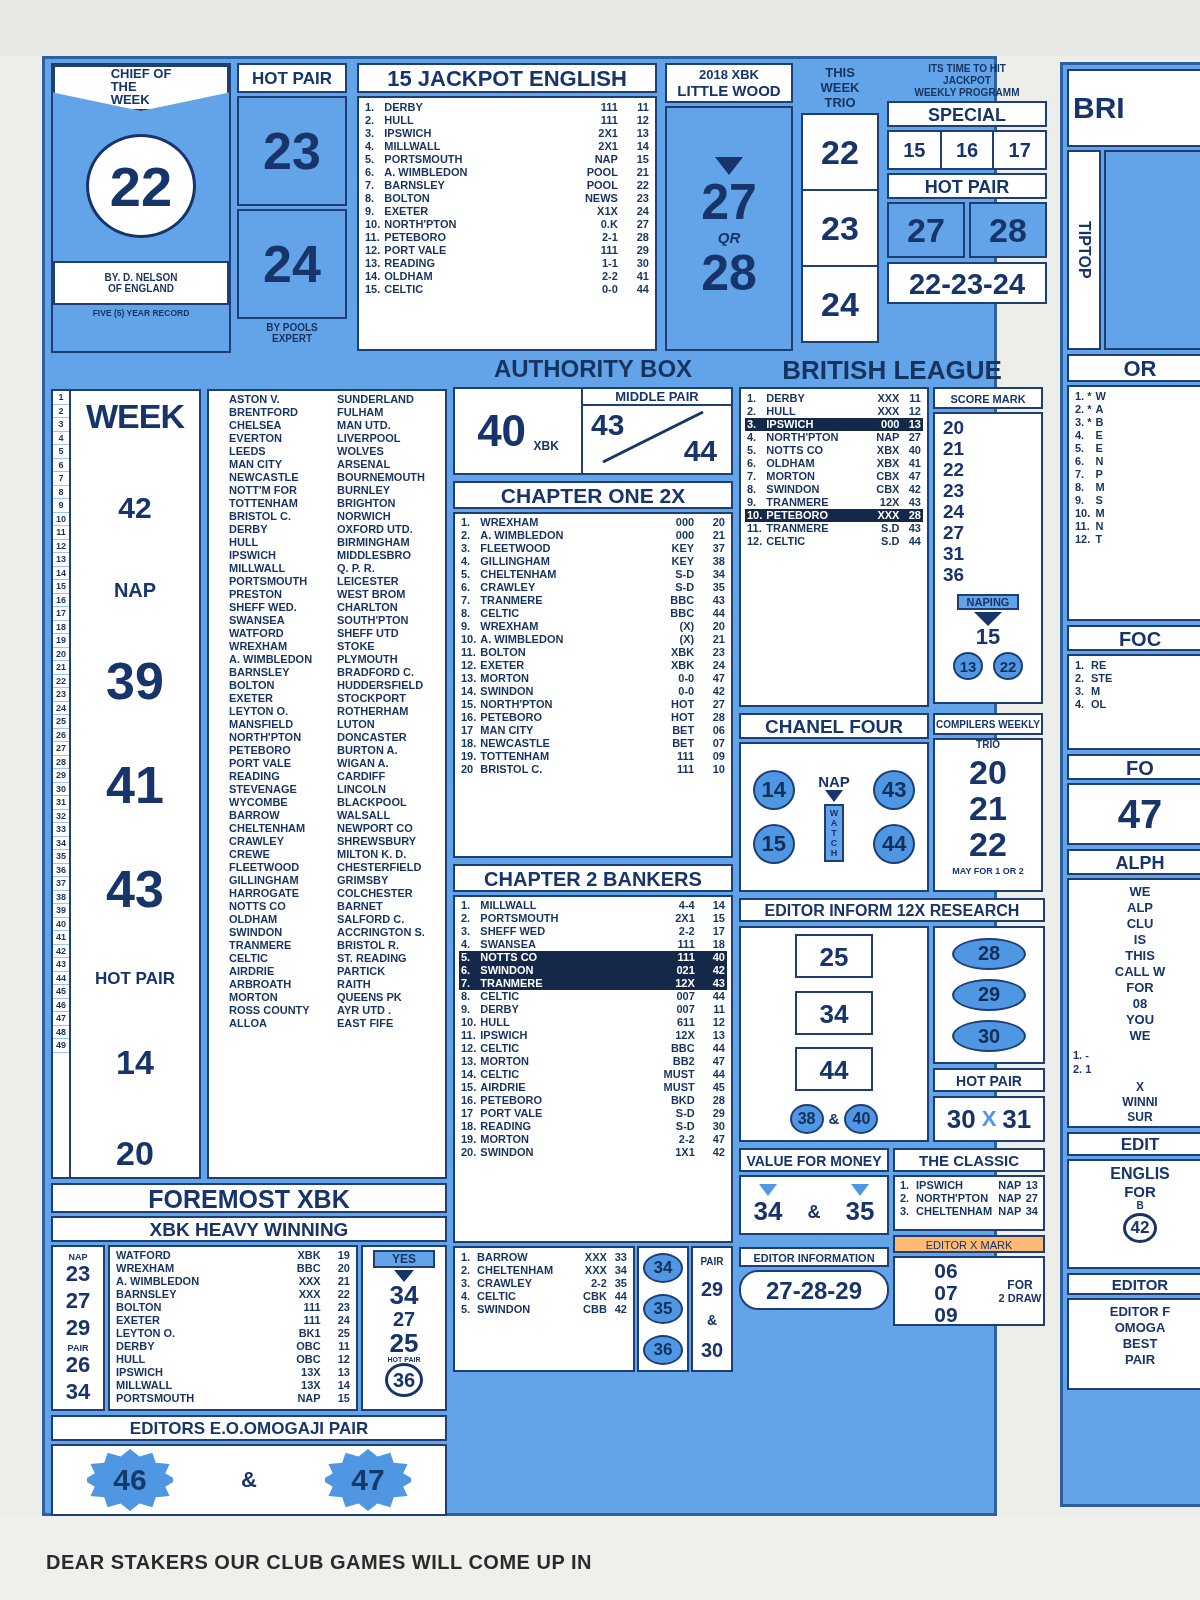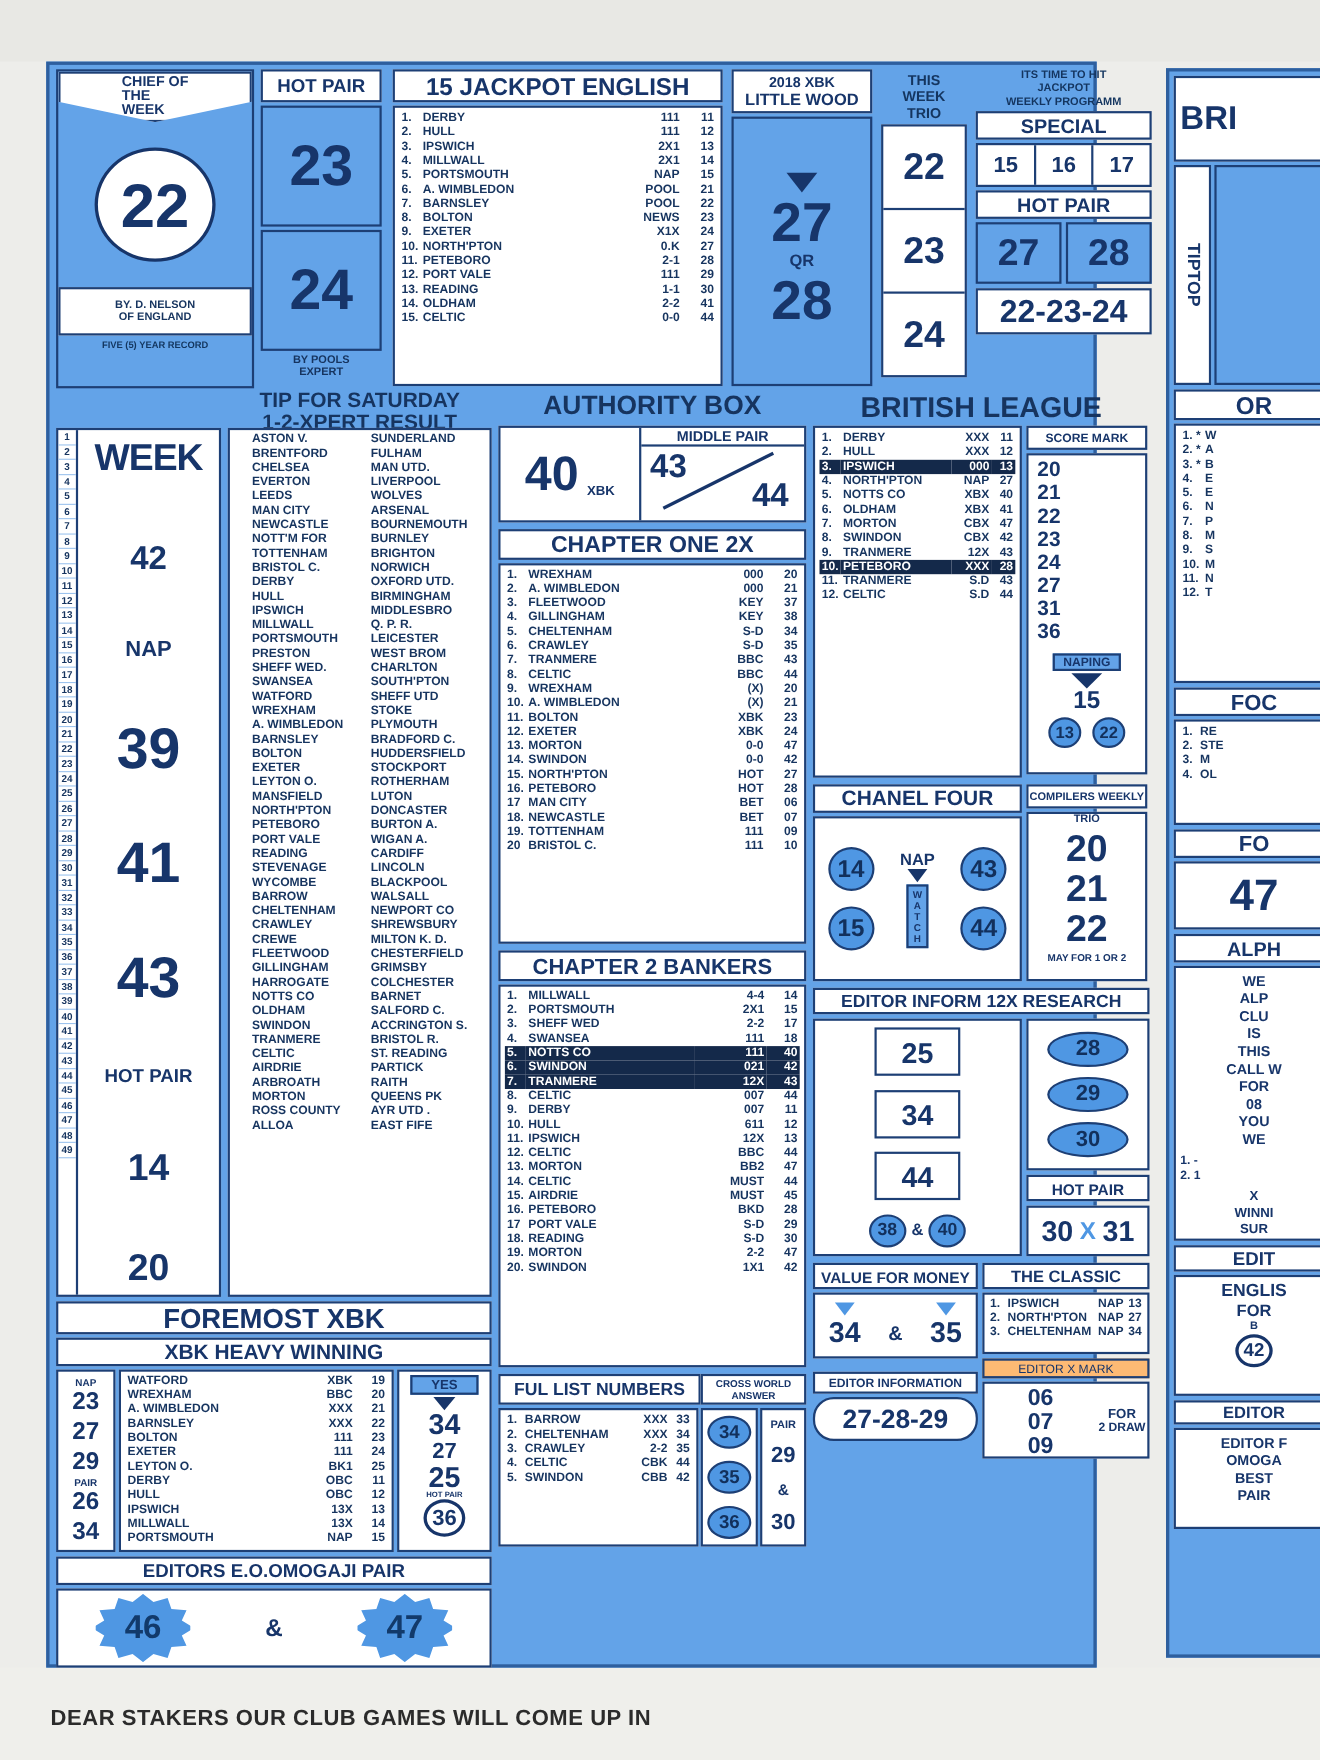--- a/index.html
+++ b/index.html
@@ -237,21 +237,21 @@
     </div>
 
     <div id="little">
       <div class="bx cen" style="height:40px;padding-top:2px;">
         <div style="font-size:13px;font-weight:bold;color:#17356a">2018 XBK</div>
         <div style="font-size:15px;font-weight:bold;color:#17356a">LITTLE WOOD</div>
       </div>
       <div class="bxb" style="height:245px;margin-top:3px;display:flex;flex-direction:column;align-items:center;justify-content:center;">
         <div class="arrowdn"></div>
         <div style="font-size:50px;font-weight:bold;color:#17356a;line-height:54px;">27</div>
-        <div style="font-size:15px;font-weight:bold;color:#17356a;">QR</div>
+        <div style="font-size:15px;font-weight:bold;color:#17356a;font-style:italic;">QR</div>
         <div style="font-size:50px;font-weight:bold;color:#17356a;line-height:54px;">28</div>
       </div>
     </div>
 
     <div id="thisweek">
       <div style="text-align:center;color:#14355f;font-weight:bold;font-size:13px;line-height:15px;padding-top:2px;">
         <div>THIS</div>
         <div>WEEK</div>
         <div>TRIO</div>
       </div>
@@ -275,24 +275,20 @@
           <div style="flex: 1 1 0%; display: flex; align-items: center; justify-content: center; font-size: 20px; font-weight: bold; color: rgb(23, 53, 106);">17</div>
         </div>
       <div class="bx cen" style="height:26px;line-height:24px;font-size:18px;font-weight:bold;color:#17356a;margin-top:3px;">HOT PAIR</div>
       <div style="display:flex;gap:4px;margin-top:3px;">
         <div class="bxb" style="flex:1;height:56px;display:flex;align-items:center;justify-content:center;font-size:34px;font-weight:bold;color:#17356a">27</div>
         <div class="bxb" style="flex:1;height:56px;display:flex;align-items:center;justify-content:center;font-size:34px;font-weight:bold;color:#17356a">28</div>
       </div>
       <div class="bx cen" style="height:42px;line-height:40px;font-size:29px;font-weight:bold;color:#17356a;margin-top:4px;">22-23-24</div>
     </div>
 
-    <div style="position:absolute;left:162px;top:296px;width:240px;text-align:center;">
-      <div style="font-size:19px;font-weight:bold;color:#16345f;line-height:20px;">TIP FOR SATURDAY</div>
-      <div style="font-size:19px;font-weight:bold;color:#16345f;line-height:20px;">1-2-XPERT RESULT</div>
-    </div>
     <div style="position:absolute;left:408px;top:296px;width:280px;text-align:center;font-size:24px;font-weight:bold;color:#16345f;">AUTHORITY BOX</div>
     <div style="position:absolute;left:694px;top:296px;width:306px;text-align:center;font-size:26px;font-weight:bold;color:#16345f;">BRITISH LEAGUE</div>
 
     <div id="week" class="bx">
       <div class="weekgrid">
         <div class="wkleft gridnum" id="week-index">
             <div style="border-bottom: 1px solid rgb(156, 195, 238);">1</div>
             <div style="border-bottom: 1px solid rgb(156, 195, 238);">2</div>
             <div style="border-bottom: 1px solid rgb(156, 195, 238);">3</div>
             <div style="border-bottom: 1px solid rgb(156, 195, 238);">4</div>
@@ -876,27 +872,20 @@
               <tr>
                 <td class="n">20.</td>
                 <td class="">SWINDON</td>
                 <td class="" style="text-align: right;">1X1</td>
                 <td class="r">42</td>
               </tr>
             </tbody>
           </table>
       </div>
 
-      <div style="display:flex;margin-top:6px;">
-        <div class="bx cen" style="flex:1;height:28px;line-height:26px;font-size:16px;font-weight:bold;color:#17356a">FUL LIST NUMBERS</div>
-        <div class="bx cen" style="width:96px;height:28px;font-size:9px;font-weight:bold;color:#17356a;line-height:11px;padding-top:2px;">
-          <div>CROSS WORLD</div>
-          <div>ANSWER</div>
-        </div>
-      </div>
       <div style="display:flex;margin-top:3px;height:126px;">
         <div class="bx" style="flex:1;padding:3px 4px;">
           <table class="lst" style="line-height:22px">
               <tbody id="ful-rows">
                 <tr>
                   <td class="n">1.</td>
                   <td class="">BARROW</td>
                   <td class="" style="text-align: right;">XXX</td>
                   <td class="r">33</td>
                 </tr>

